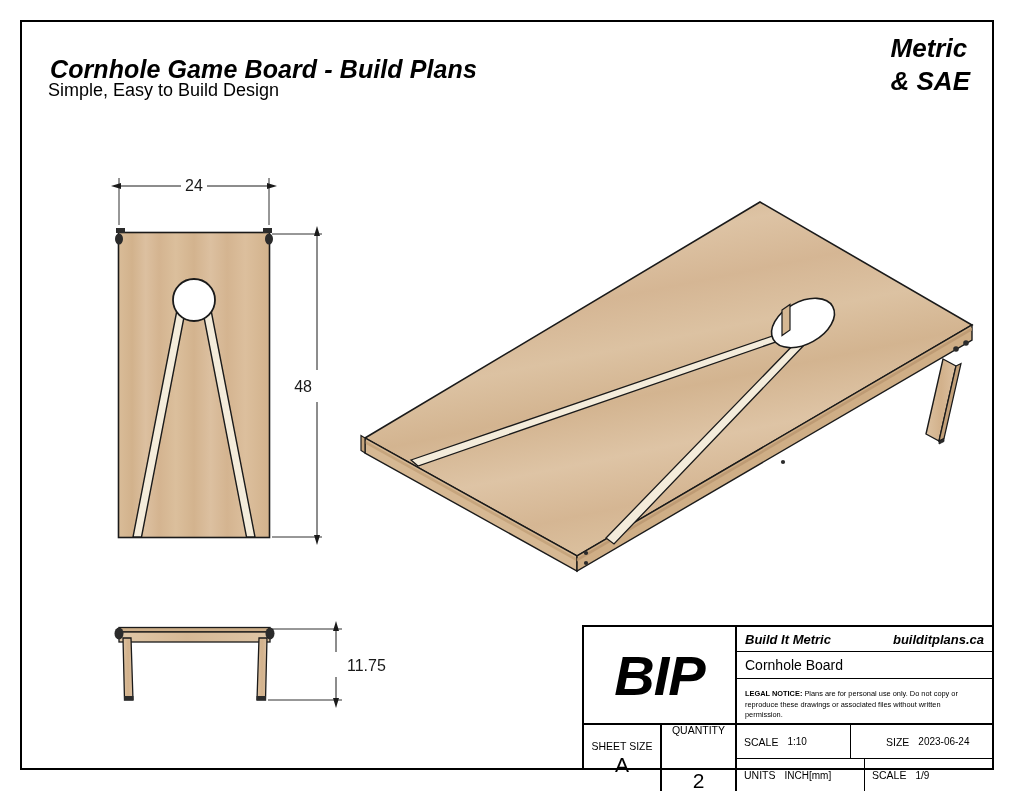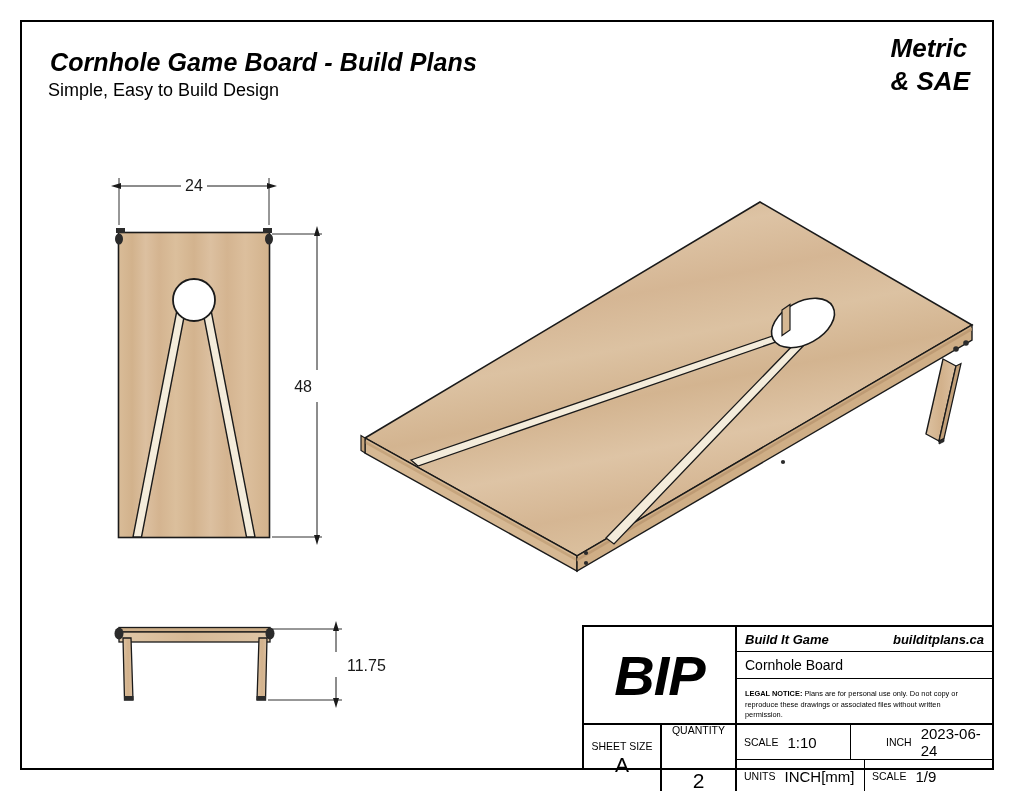--- a/index.html
+++ b/index.html
@@ -27,21 +27,21 @@
     top: 20px;
     width: 974px;
     height: 750px;
     border: 2px solid #000;
     box-sizing: border-box;
   }
   
   .hdr-title {
     position: absolute;
     left: 50px;
-    top: 48px;
+    top: 55px;
     font-size: 25px;
     font-style: italic;
     font-weight: bold;
     letter-spacing: 0.1px;
     white-space: nowrap;
   }
   .hdr-sub {
     position: absolute;
     left: 48px;
     top: 80px;
@@ -163,21 +163,21 @@
   .tb-row:first-child { border-bottom: 1.5px solid #000; gap: 28px; }
   .tb-cell {
     flex: 1 1 0;
     display: flex;
     align-items: center;
     padding-left: 7px;
     gap: 9px;
   }
   .tb-cell.left { border-right: 1.5px solid #000; }
   .tb-cell .lbl { font-size: 10.5px; }
-  .tb-cell .val { font-size: 15px; }
+  .tb-cell .val { font-size: 10px; }
   text { font-family: "Liberation Sans", sans-serif; }
 </style>
 </head>
 <body>
 
 <div id="sheet">
 
   <div class="page-border"></div>
 
   <div class="hdr-title">Cornhole Game Board - Build Plans</div>
@@ -310,21 +310,21 @@
       <path d="M 936 346 L 941 343.5 L 924 418.5 L 919 421 Z" fill="#c2a079" stroke="#1a1a1a" stroke-width="1.2"></path>
       <path d="M 919 421 L 924 418.5 L 924 421.5 L 919 424 Z" fill="#2b2b2b" stroke="#1a1a1a" stroke-width="0.8"></path>
     </g>
   </svg>
 
   <div class="titleblock">
     <div class="tb-top">
       <div class="tb-logo">BIP</div>
       <div class="tb-topright">
         <div class="tb-company">
-          <span>Build It Game</span>
+          <span>Build It Metric</span>
           <span>builditplans.ca</span>
         </div>
         <div class="tb-part">Cornhole Board</div>
         <div class="tb-legal">
           <b>LEGAL NOTICE:</b><span> Plans are for personal use only. Do not copy or reproduce these drawings or associated files without written permission.</span>
         </div>
       </div>
     </div>
     <div class="tb-bottom">
       <div class="tb-sheetsize">
@@ -335,21 +335,21 @@
         <div class="tb-cap">QUANTITY</div>
         <div class="tb-val-big">2</div>
       </div>
       <div class="tb-grid">
         <div class="tb-row">
           <div class="tb-cell left">
             <span class="lbl">SCALE</span>
             <span class="val">1:10</span>
           </div>
           <div class="tb-cell">
-            <span class="lbl">INCH</span>
+            <span class="lbl">SIZE</span>
             <span class="val">2023-06-24</span>
           </div>
         </div>
         <div class="tb-row">
           <div class="tb-cell left">
             <span class="lbl">UNITS</span>
             <span class="val">INCH[mm]</span>
           </div>
           <div class="tb-cell">
             <span class="lbl">SCALE</span>

